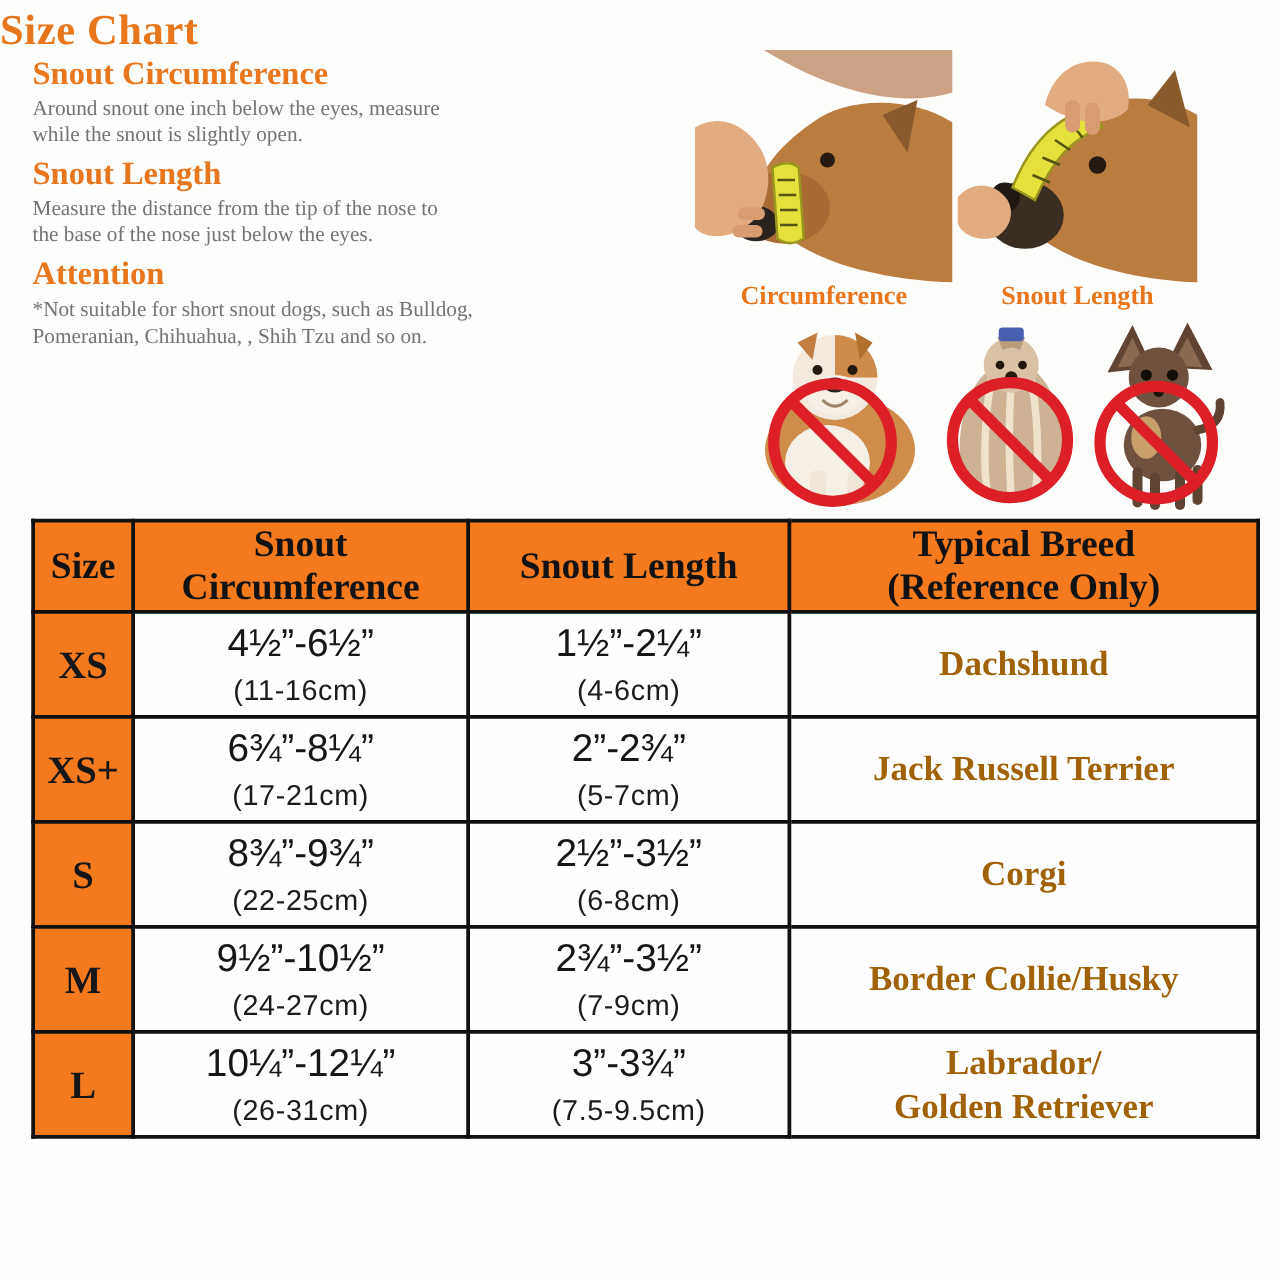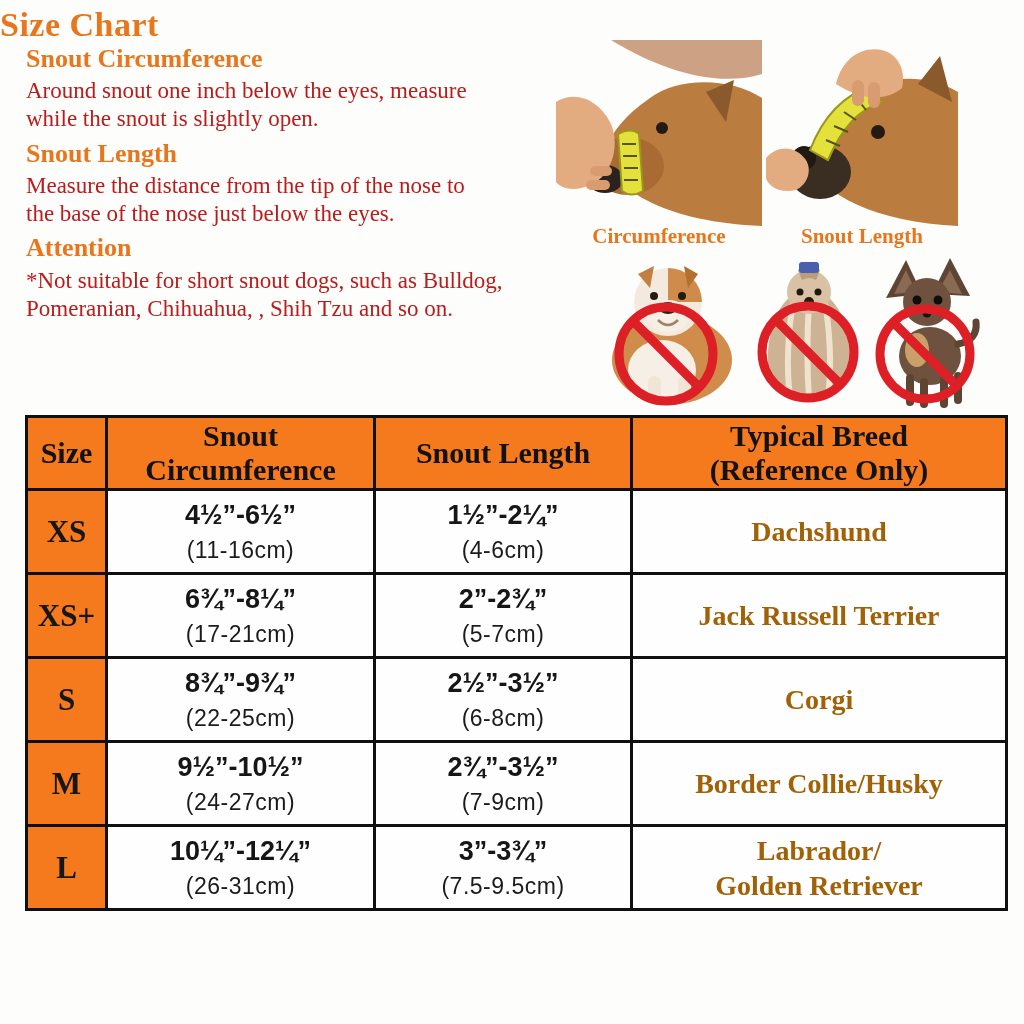--- a/index.html
+++ b/index.html
@@ -8,21 +8,21 @@
     position:relative; width:1024px; height:1024px;
     background:#fdfdfc; overflow:hidden;
     font-family:"Liberation Serif", serif; color:#1f1f1f;
   }
   .title {
     position:absolute; top:6px; left:0; width:1010px; text-align:left;
     font-size:34px; font-weight:bold; color:#e8761c; letter-spacing:.5px;
   }
   .info { position:absolute; left:26px; top:42px; width:520px; }
   .info h2 { font-size:26px; font-weight:bold; color:#e8761c; margin:2px 0 3px; }
-  .info p  { font-size:23px; line-height:1.23; color:#b91c1c; white-space:pre-line; margin-bottom:5px; }
+  .info p  { font-size:17px; line-height:1.23; color:#737373; white-space:pre-line; margin-bottom:5px; }
   .warning { color:#cc2127; font-size:21.5px; line-height:1.3; white-space:pre-line; margin-top:4px; font-weight:500; }
 
   .photo { position:absolute; top:40px; height:186px; }
   .photo1 { left:556px; width:206px; }
   .photo2 { left:766px; width:192px; }
   .caption {
     position:absolute; top:224px; text-align:center;
     font-size:21px; font-weight:bold; color:#e8761c;
   }
   .cap1 { left:556px; width:206px; }
@@ -41,21 +41,21 @@
   .size-table th, .size-table td { border:3px solid #101010; padding:0 2px; vertical-align:middle; }
   .size-table thead tr { height:73px; }
   .size-table tbody tr { height:84px;margin-left:48px; }
   .size-table thead th {
     background:#f5791d; font-size:30px; font-weight:bold; color:#121212;
     white-space:pre-line; line-height:1.12;
   }
   td.size-cell {
     background:#f5791d; font-size:31px; font-weight:bold; color:#161616;
   }
-  .inches { font-family:"Liberation Sans", sans-serif; font-weight:bold; font-size:27px; color:#161616; }
+  .inches { font-family:"Liberation Sans", sans-serif; font-weight:normal; font-size:31px; color:#161616; }
   .cm     { font-family:"Liberation Sans", sans-serif; font-weight:normal; font-size:23px; color:#1b1b1b; margin-top:6px; letter-spacing:.5px; }
   td.breed-cell { font-size:28px; font-weight:bold; white-space:pre-line; line-height:1.25; color:#a16207; }
 </style>
 </head>
 <body>
 
 <div class="page">
 
   <div class="title">Size Chart</div>
 

